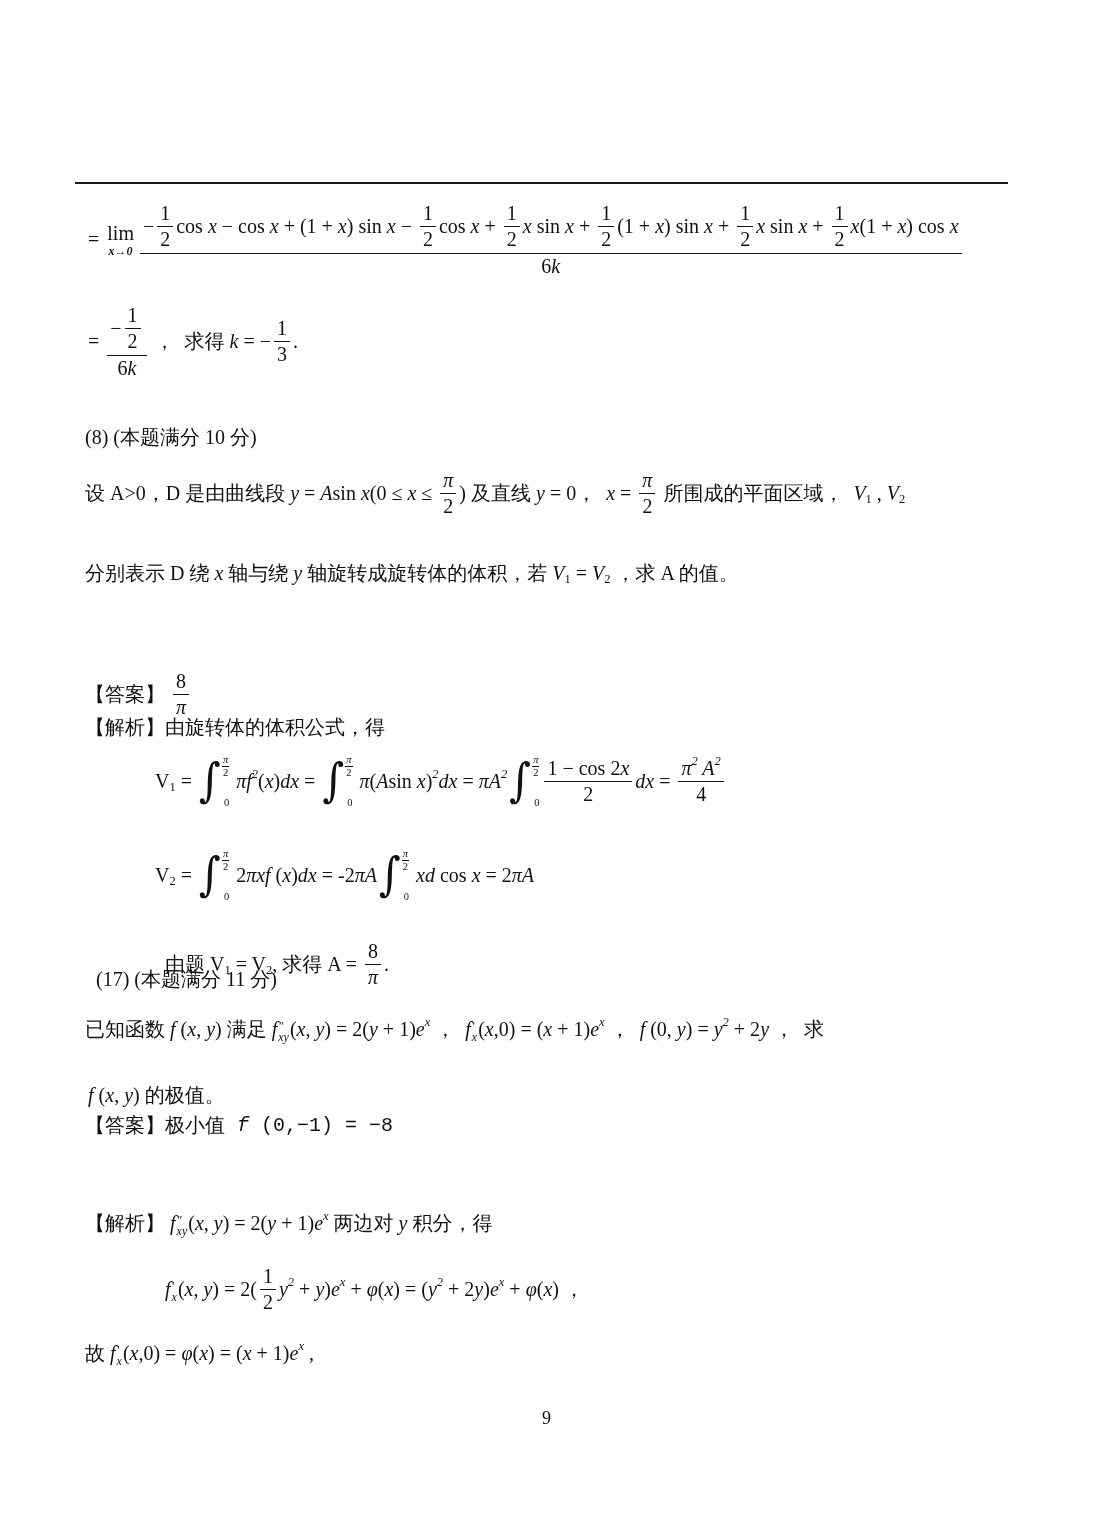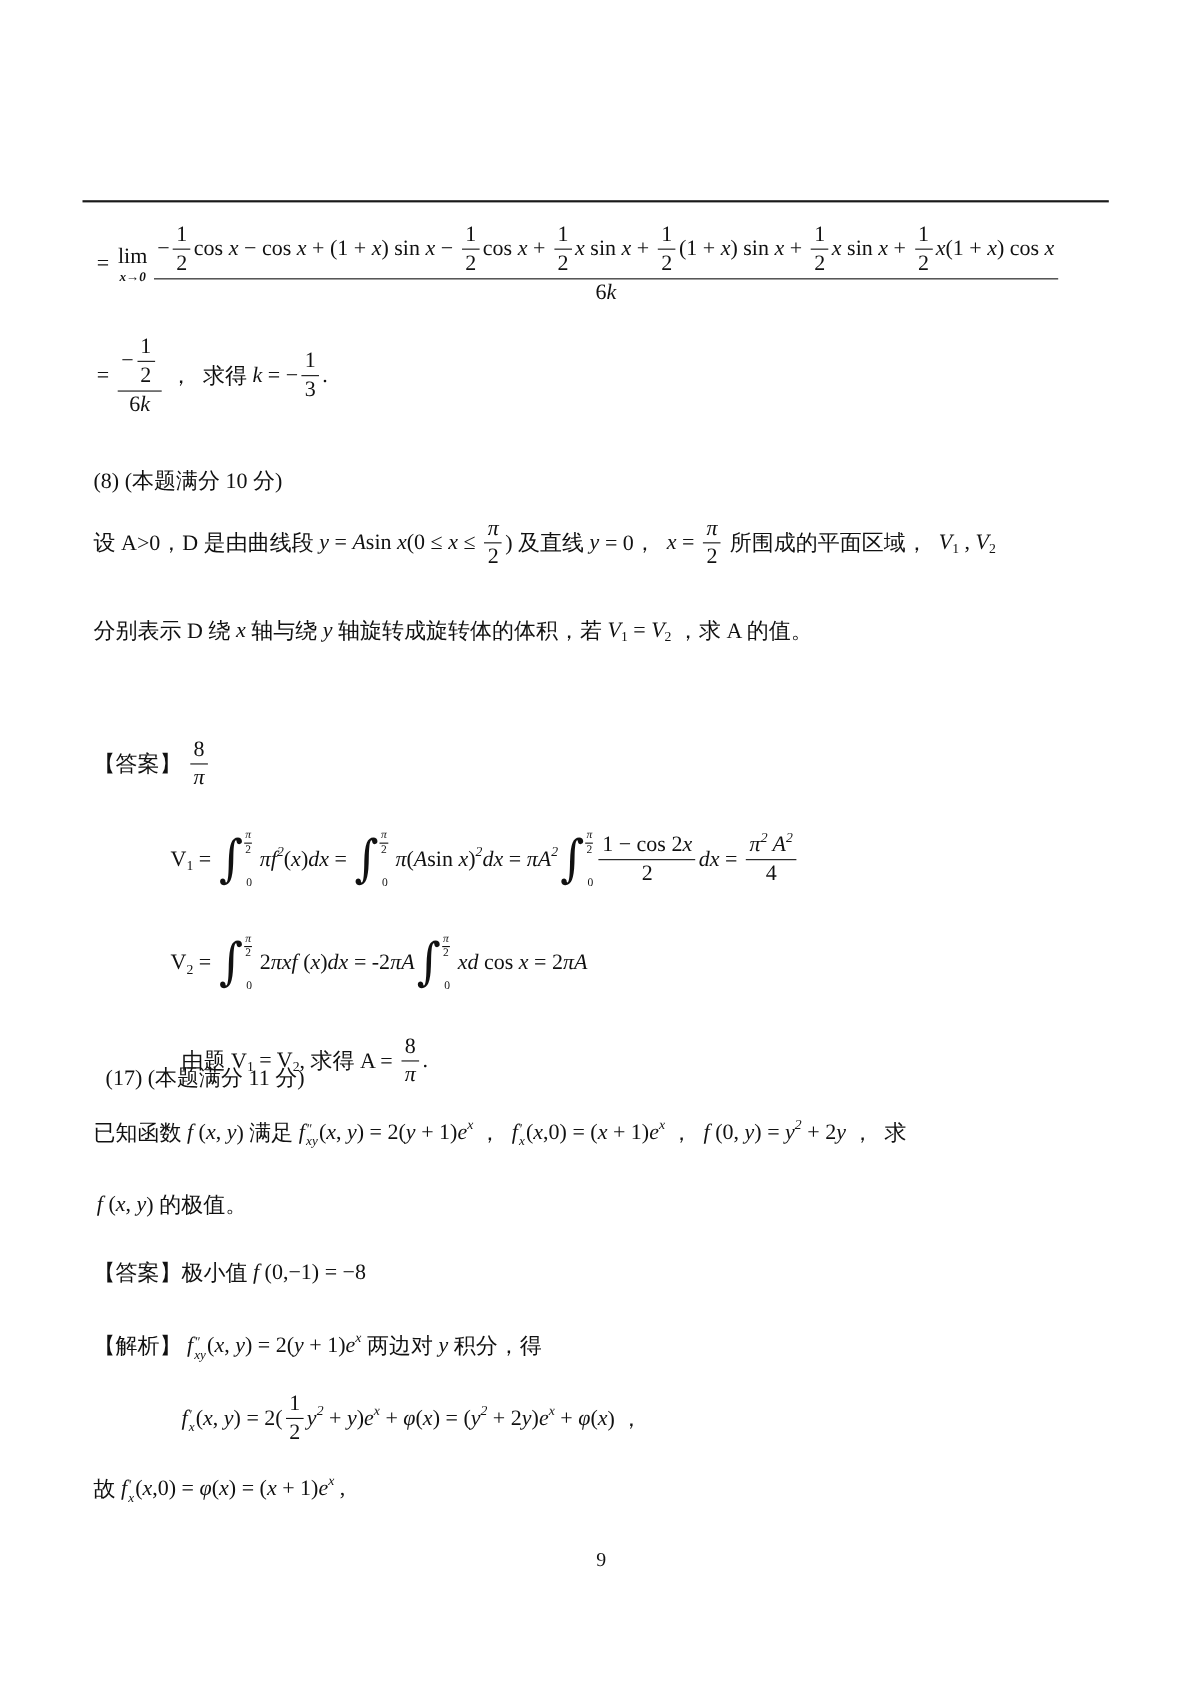--- a/index.html
+++ b/index.html
@@ -44,34 +44,35 @@
   <div class="fline" style="left:88px;top:302px;"><span class="tok-t">= </span><span class="frac"><span class="fnum"><span class="tok-t">−</span><span class="frac"><span class="fnum"><span class="tok-t">1</span></span><span class="fden"><span class="tok-t">2</span></span></span></span><span class="fden"><span class="tok-t">6</span><span class="tok-m">k</span></span></span><span class="tok-t"> ，  求得 </span><span class="tok-m">k</span><span class="tok-t"> = −</span><span class="frac"><span class="fnum"><span class="tok-t">1</span></span><span class="fden"><span class="tok-t">3</span></span></span><span class="tok-t">.</span></div>
 
   <div class="tline" style="left:85px;top:424px;">(8) (本题满分 10 分)</div>
 
   <div class="fline" style="left:85px;top:468px;"><span class="tok-t">设 A&gt;0，D 是由曲线段 </span><span class="tok-m">y</span><span class="tok-t"> = </span><span class="tok-m">A</span><span class="tok-t">sin </span><span class="tok-m">x</span><span class="tok-t">(0 ≤ </span><span class="tok-m">x</span><span class="tok-t"> ≤ </span><span class="frac"><span class="fnum"><span class="tok-m">π</span></span><span class="fden"><span class="tok-t">2</span></span></span><span class="tok-t">) 及直线 </span><span class="tok-m">y</span><span class="tok-t"> = 0，  </span><span class="tok-m">x</span><span class="tok-t"> = </span><span class="frac"><span class="fnum"><span class="tok-m">π</span></span><span class="fden"><span class="tok-t">2</span></span></span><span class="tok-t"> 所围成的平面区域，  </span><span class="tok-m">V</span><span class="tok-sub">1</span><span class="tok-t"> , </span><span class="tok-m">V</span><span class="tok-sub">2</span></div>
 
   <div class="fline" style="left:85px;top:560px;"><span class="tok-t">分别表示 D 绕 </span><span class="tok-m">x</span><span class="tok-t"> 轴与绕 </span><span class="tok-m">y</span><span class="tok-t"> 轴旋转成旋转体的体积，若 </span><span class="tok-m">V</span><span class="tok-sub">1</span><span class="tok-t"> = </span><span class="tok-m">V</span><span class="tok-sub">2</span><span class="tok-t"> ，求 A 的值。</span></div>
 
   <div class="fline" style="left:85px;top:630px;margin-top:39px;"><span class="tok-t">【答案】 </span><span class="frac"><span class="fnum"><span class="tok-t">8</span></span><span class="fden"><span class="tok-m">π</span></span></span></div>
 
+  <div class="tline" style="left:85px;top:714px;">【解析】由旋转体的体积公式，得</div>
 
   <div class="fline" style="left:155px;top:754px;"><span class="tok-t">V</span><span class="tok-sub">1</span><span class="tok-t"> = </span><span class="intg"><span class="isign">∫</span><span class="ilims"><span class="itop"><span class="frac"><span class="fnum"><span class="tok-m">π</span></span><span class="fden"><span class="tok-t">2</span></span></span></span><span class="ibot"><span class="tok-t">0</span></span></span></span><span class="tok-m"> πf</span><span class="tok-sup">2</span><span class="tok-t">(</span><span class="tok-m">x</span><span class="tok-t">)</span><span class="tok-m">dx</span><span class="tok-t"> = </span><span class="intg"><span class="isign">∫</span><span class="ilims"><span class="itop"><span class="frac"><span class="fnum"><span class="tok-m">π</span></span><span class="fden"><span class="tok-t">2</span></span></span></span><span class="ibot"><span class="tok-t">0</span></span></span></span><span class="tok-m"> π</span><span class="tok-t">(</span><span class="tok-m">A</span><span class="tok-t">sin </span><span class="tok-m">x</span><span class="tok-t">)</span><span class="tok-sup">2</span><span class="tok-m">dx</span><span class="tok-t"> = </span><span class="tok-m">πA</span><span class="tok-sup">2</span><span class="intg"><span class="isign">∫</span><span class="ilims"><span class="itop"><span class="frac"><span class="fnum"><span class="tok-m">π</span></span><span class="fden"><span class="tok-t">2</span></span></span></span><span class="ibot"><span class="tok-t">0</span></span></span></span><span class="frac"><span class="fnum"><span class="tok-t">1 − cos 2</span><span class="tok-m">x</span></span><span class="fden"><span class="tok-t">2</span></span></span><span class="tok-m">dx</span><span class="tok-t"> = </span><span class="frac"><span class="fnum"><span class="tok-m">π</span><span class="tok-sup">2</span><span class="tok-m"> A</span><span class="tok-sup">2</span></span><span class="fden"><span class="tok-t">4</span></span></span></div>
 
   <div class="fline" style="left:155px;top:848px;"><span class="tok-t">V</span><span class="tok-sub">2</span><span class="tok-t"> = </span><span class="intg"><span class="isign">∫</span><span class="ilims"><span class="itop"><span class="frac"><span class="fnum"><span class="tok-m">π</span></span><span class="fden"><span class="tok-t">2</span></span></span></span><span class="ibot"><span class="tok-t">0</span></span></span></span><span class="tok-t"> 2</span><span class="tok-m">πxf</span><span class="tok-t"> (</span><span class="tok-m">x</span><span class="tok-t">)</span><span class="tok-m">dx</span><span class="tok-t"> = -2</span><span class="tok-m">πA</span><span class="intg"><span class="isign">∫</span><span class="ilims"><span class="itop"><span class="frac"><span class="fnum"><span class="tok-m">π</span></span><span class="fden"><span class="tok-t">2</span></span></span></span><span class="ibot"><span class="tok-t">0</span></span></span></span><span class="tok-m"> xd</span><span class="tok-t"> cos </span><span class="tok-m">x</span><span class="tok-t"> = 2</span><span class="tok-m">πA</span></div>
 
   <div class="fline" style="left:165px;top:908px;margin-top:31px;"><span class="tok-t">由题 V</span><span class="tok-sub">1</span><span class="tok-t"> = V</span><span class="tok-sub">2</span><span class="tok-t">, 求得 A = </span><span class="frac"><span class="fnum"><span class="tok-t">8</span></span><span class="fden"><span class="tok-m">π</span></span></span><span class="tok-t">.</span></div>
 
   <div class="tline" style="left:85px;top:966px;margin-left:11px;">(17) (本题满分 11 分)</div>
 
   <div class="fline" style="left:85px;top:1016px;"><span class="tok-t">已知函数 </span><span class="tok-m">f</span><span class="tok-t"> (</span><span class="tok-m">x</span><span class="tok-t">, </span><span class="tok-m">y</span><span class="tok-t">) 满足 </span><span class="tok-m">f</span><span class="ssw"><span class="ssup">″</span><span class="ssub">xy</span></span><span class="tok-t">(</span><span class="tok-m">x</span><span class="tok-t">, </span><span class="tok-m">y</span><span class="tok-t">) = 2(</span><span class="tok-m">y</span><span class="tok-t"> + 1)</span><span class="tok-m">e</span><span class="tok-sup">x</span><span class="tok-t"> ，  </span><span class="tok-m">f</span><span class="ssw"><span class="ssup">′</span><span class="ssub">x</span></span><span class="tok-t">(</span><span class="tok-m">x</span><span class="tok-t">,0) = (</span><span class="tok-m">x</span><span class="tok-t"> + 1)</span><span class="tok-m">e</span><span class="tok-sup">x</span><span class="tok-t"> ，  </span><span class="tok-m">f</span><span class="tok-t"> (0, </span><span class="tok-m">y</span><span class="tok-t">) = </span><span class="tok-m">y</span><span class="tok-sup">2</span><span class="tok-t"> + 2</span><span class="tok-m">y</span><span class="tok-t"> ，  求</span></div>
 
   <div class="fline" style="left:88px;top:1082px;"><span class="tok-m">f</span><span class="tok-t"> (</span><span class="tok-m">x</span><span class="tok-t">, </span><span class="tok-m">y</span><span class="tok-t">) 的极值。</span></div>
 
-  <div class="fline" style="left:85px;top:1144px;"><span class="tok-t">【答案】极小值 </span><span class="tok-m">f</span><span class="tok-t"> (0,−1) = −8</span></div>
+  <div class="fline" style="left:85px;top:1112px;font-family:Liberation Mono, monospace;"><span class="tok-t">【答案】极小值 </span><span class="tok-m">f</span><span class="tok-t"> (0,−1) = −8</span></div>
 
   <div class="fline" style="left:85px;top:1210px;"><span class="tok-t">【解析】 </span><span class="tok-m">f</span><span class="ssw"><span class="ssup">″</span><span class="ssub">xy</span></span><span class="tok-t">(</span><span class="tok-m">x</span><span class="tok-t">, </span><span class="tok-m">y</span><span class="tok-t">) = 2(</span><span class="tok-m">y</span><span class="tok-t"> + 1)</span><span class="tok-m">e</span><span class="tok-sup">x</span><span class="tok-t"> 两边对 </span><span class="tok-m">y</span><span class="tok-t"> 积分，得</span></div>
 
   <div class="fline" style="left:165px;top:1264px;"><span class="tok-m">f</span><span class="ssw"><span class="ssup">′</span><span class="ssub">x</span></span><span class="tok-t">(</span><span class="tok-m">x</span><span class="tok-t">, </span><span class="tok-m">y</span><span class="tok-t">) = 2(</span><span class="frac"><span class="fnum"><span class="tok-t">1</span></span><span class="fden"><span class="tok-t">2</span></span></span><span class="tok-m">y</span><span class="tok-sup">2</span><span class="tok-t"> + </span><span class="tok-m">y</span><span class="tok-t">)</span><span class="tok-m">e</span><span class="tok-sup">x</span><span class="tok-t"> + </span><span class="tok-m">φ</span><span class="tok-t">(</span><span class="tok-m">x</span><span class="tok-t">) = (</span><span class="tok-m">y</span><span class="tok-sup">2</span><span class="tok-t"> + 2</span><span class="tok-m">y</span><span class="tok-t">)</span><span class="tok-m">e</span><span class="tok-sup">x</span><span class="tok-t"> + </span><span class="tok-m">φ</span><span class="tok-t">(</span><span class="tok-m">x</span><span class="tok-t">) ，</span></div>
 
   <div class="fline" style="left:85px;top:1340px;"><span class="tok-t">故 </span><span class="tok-m">f</span><span class="ssw"><span class="ssup">′</span><span class="ssub">x</span></span><span class="tok-t">(</span><span class="tok-m">x</span><span class="tok-t">,0) = </span><span class="tok-m">φ</span><span class="tok-t">(</span><span class="tok-m">x</span><span class="tok-t">) = (</span><span class="tok-m">x</span><span class="tok-t"> + 1)</span><span class="tok-m">e</span><span class="tok-sup">x</span><span class="tok-t"> ,</span></div>
 
   <div class="pageno">9</div>
 </div>
 

